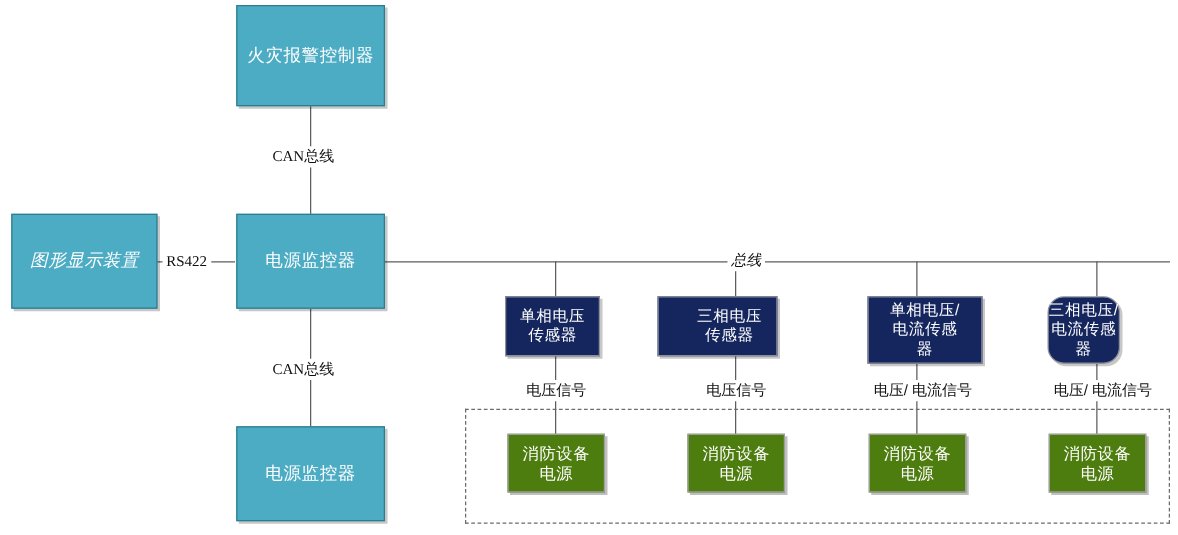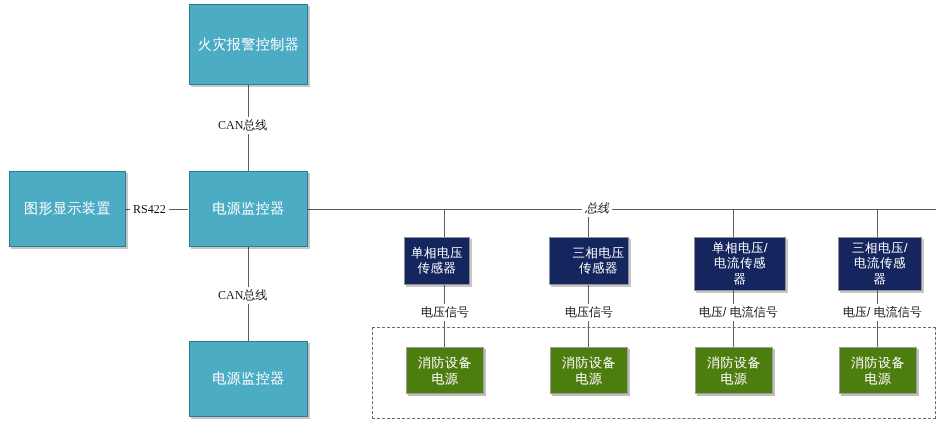--- a/index.html
+++ b/index.html
@@ -153,34 +153,34 @@
 
   <div class="line v" style="left:444px; top:285px; height:62px;"></div>
   <div class="line v" style="left:588px; top:285px; height:62px;"></div>
   <div class="line v" style="left:733px; top:291px; height:56px;"></div>
   <div class="line v" style="left:877px; top:291px; height:56px;"></div>
 
   <div class="dashed-box" style="left:372px; top:327px; width:564px; height:92px;"></div>
 
   <div class="node teal" style="left:189px; top:4px; width:119px; height:81px;">火灾报警控制器</div>
 
-  <div class="node teal" style="left:9px; top:171px; width:117px; height:76px;">图形显示装置</div>
+  <div class="node teal" style="left:9px; top:171px; width:117px; height:76px;font-style:italic;">图形显示装置</div>
 
   <div class="node teal" style="left:189px; top:171px; width:119px; height:76px;">电源监控器</div>
 
   <div class="node teal" style="left:189px; top:341px; width:119px; height:76px;">电源监控器</div>
 
-  <div class="node navy" style="left:404px; top:237px; width:66px; height:48px;">单相电压
+  <div class="node navy" style="left:404px; top:237px; width:76px; height:48px;">单相电压
 传感器</div>
-  <div class="node navy" style="left:549px; top:237px; width:80px; height:48px;padding-left:19px;">三相电压
+  <div class="node navy" style="left:526px; top:237px; width:96px; height:48px;padding-left:19px;">三相电压
 传感器</div>
   <div class="node navy" style="left:694px; top:237px; width:92px; height:54px;">单相电压/
 电流传感
 器</div>
-  <div class="node navy" style="left:838px; top:237px; width:84px; height:54px;">三相电压/
+  <div class="node navy" style="left:838px; top:237px; width:58px; height:54px;border-radius:13px;">三相电压/
 电流传感
 器</div>
 
   <div class="node red" style="left:406px; top:347px; width:78px; height:47px;">消防设备
 电源</div>
   <div class="node red" style="left:550px; top:347px; width:78px; height:47px;">消防设备
 电源</div>
   <div class="node red" style="left:695px; top:347px; width:78px; height:47px;">消防设备
 电源</div>
   <div class="node red" style="left:839px; top:347px; width:78px; height:47px;">消防设备

